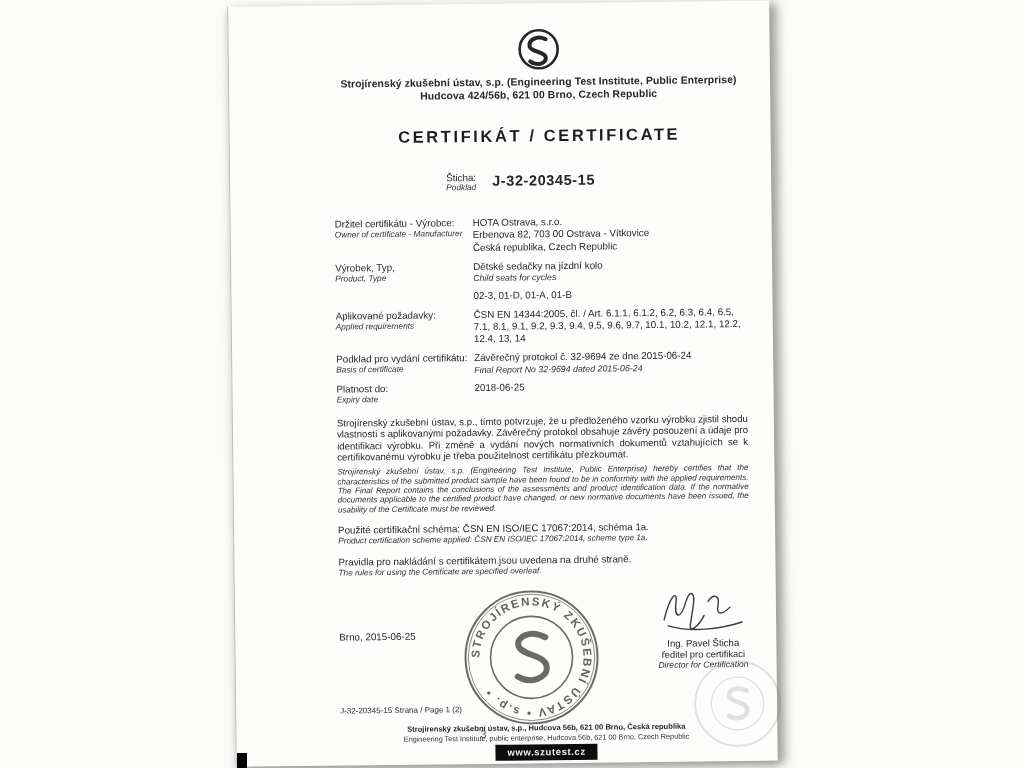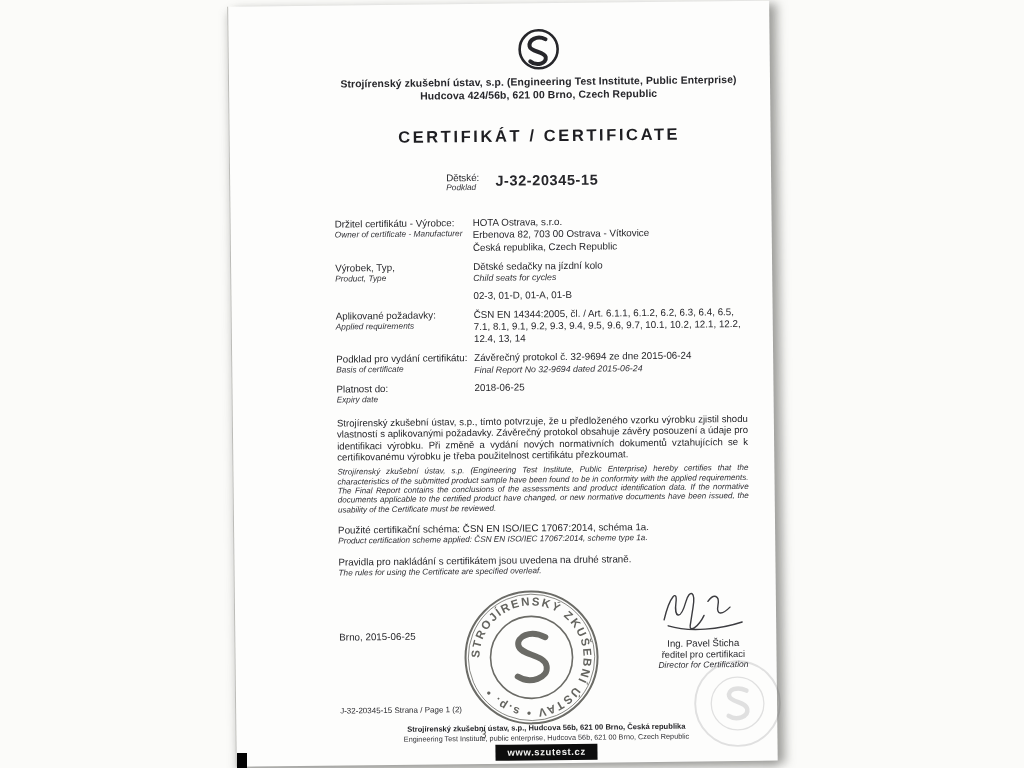--- a/index.html
+++ b/index.html
@@ -82,21 +82,21 @@
 
       <div class="doc-header">
         <div class="org-line">Strojírenský zkušební ústav, s.p. (Engineering Test Institute, Public Enterprise)</div>
         <div class="org-line">Hudcova 424/56b, 621 00  Brno, Czech Republic</div>
       </div>
 
       <div class="title">CERTIFIKÁT / CERTIFICATE</div>
 
       <div class="number-row">
         <div>
-          <div class="lab-cs">Dětské:</div>
+          <div class="lab-cs">Šticha:</div>
           <div class="lab-en">Podklad</div>
         </div>
         <div class="number-value">J-32-20345-15</div>
       </div>
 
       <div class="fields">
 
         <div class="field-row">
           <div class="field-label">
             <div class="lab-cs">Držitel certifikátu - Výrobce:</div>

